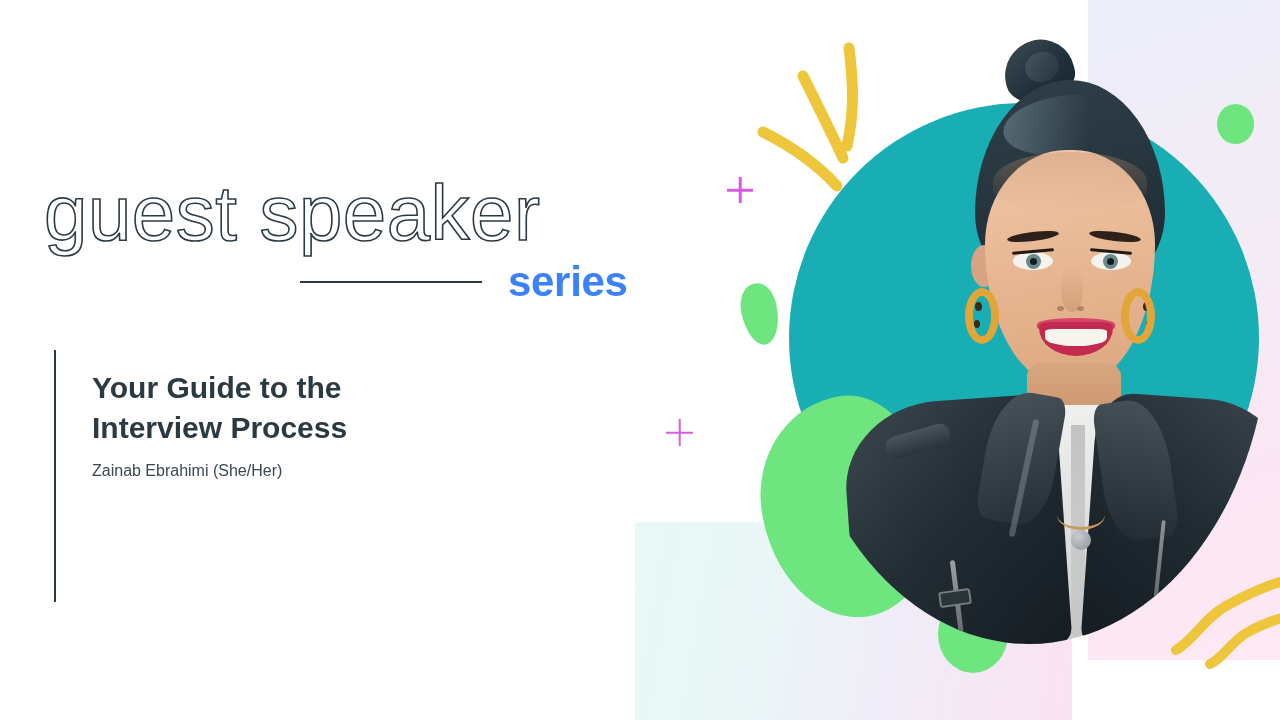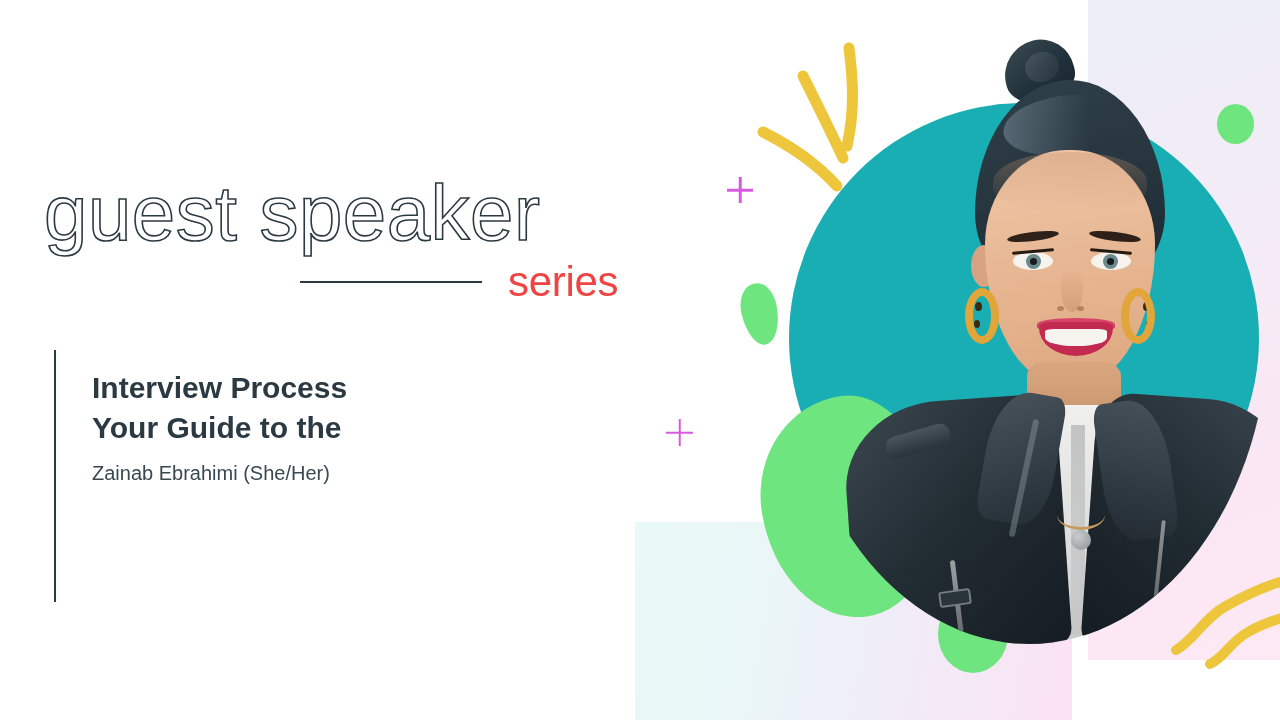--- a/index.html
+++ b/index.html
@@ -282,34 +282,34 @@
     color:transparent;
     -webkit-text-stroke:1.6px #2B3A42;
     white-space:nowrap;
   }
   .series-row {
     position:absolute; left:300px; top:258px;
     display:flex; align-items:center; gap:26px;
   }
   .series-rule { width:182px; height:2px; background:#2B3A42; }
   .series-word {
-    font-size:42px; font-weight:400; letter-spacing:-0.3px; color:#ef4444;
+    font-size:42px; font-weight:700; letter-spacing:-0.3px; color:#3b82f6;
   }
 
   .vrule {
     position:absolute; left:54px; top:350px;
     width:2px; height:252px; background:#2B3A42;
   }
   .talk-title {
     position:absolute; left:92px; top:368px;
     font-size:30px; font-weight:700; line-height:1.32; color:#2B3A42;
   }
   .speaker {
     position:absolute; left:92px; top:460px;
-    font-size:20px; font-weight:400; line-height:1.38; color:#3a4850;
+    font-size:16px; font-weight:400; line-height:1.38; color:#3a4850;
   }
   .datetime {
     position:absolute; left:92px; top:538px;
     font-size:38px; font-weight:700; letter-spacing:-0.4px; color:#2B3A42;
   }
 </style>
 </head>
 <body>
 
 <div id="stage">
@@ -419,22 +419,22 @@
     <div class="headline">guest speaker</div>
 
     <div class="series-row">
       <span class="series-rule"></span>
       <span class="series-word">series</span>
     </div>
 
     <div class="vrule"></div>
 
     <div class="talk-title">
+      <div>Your Guide to the</div>
       <div>Interview Process</div>
-      <div>Your Guide to the</div>
     </div>
 
     <div class="speaker">
       <div>Zainab Ebrahimi (She/Her)</div>
     </div>
 
   </div>
 
 </div>
 

